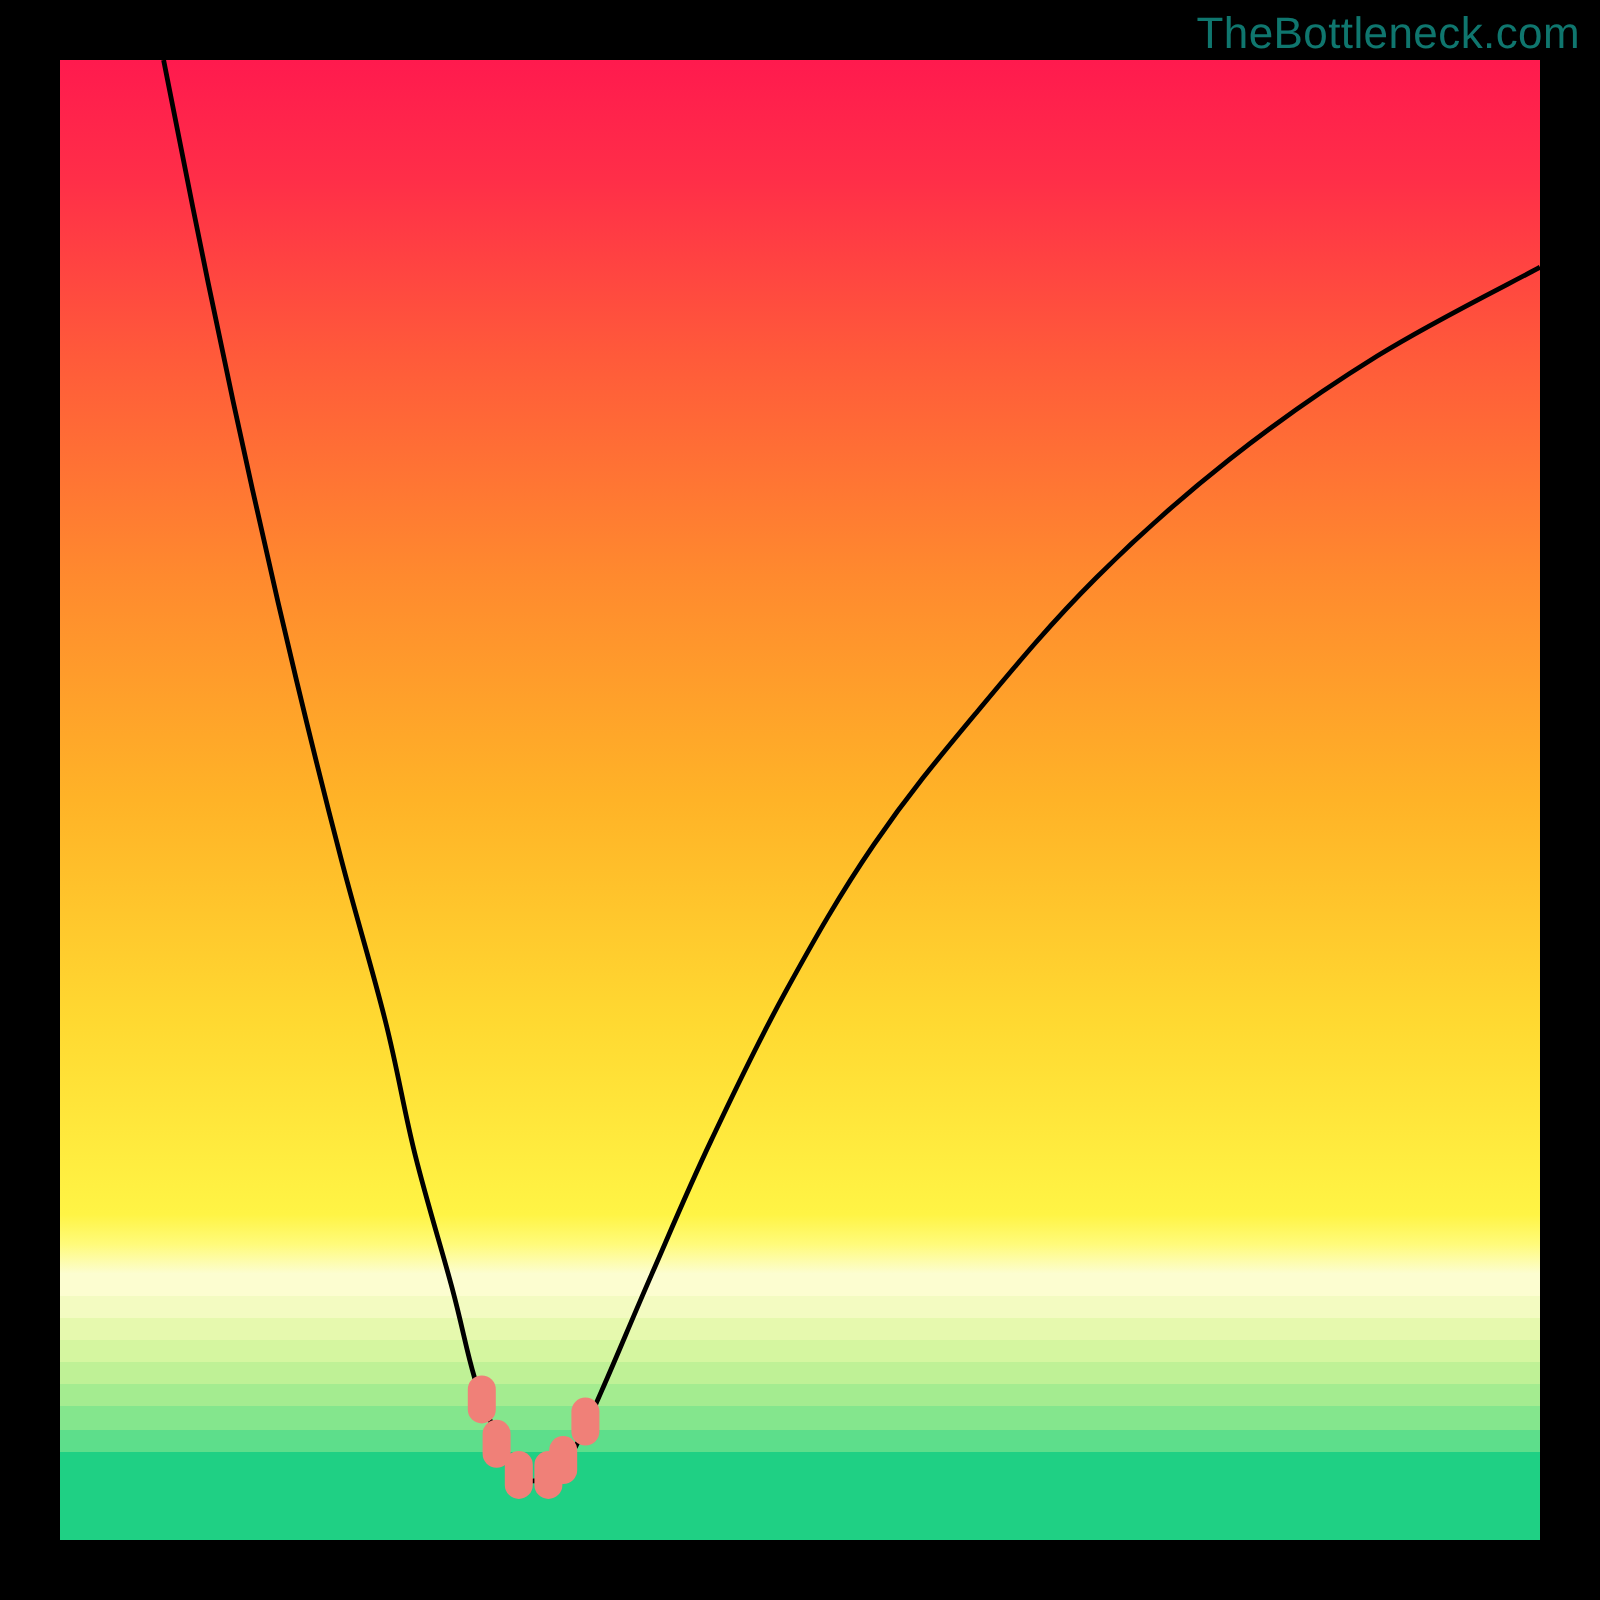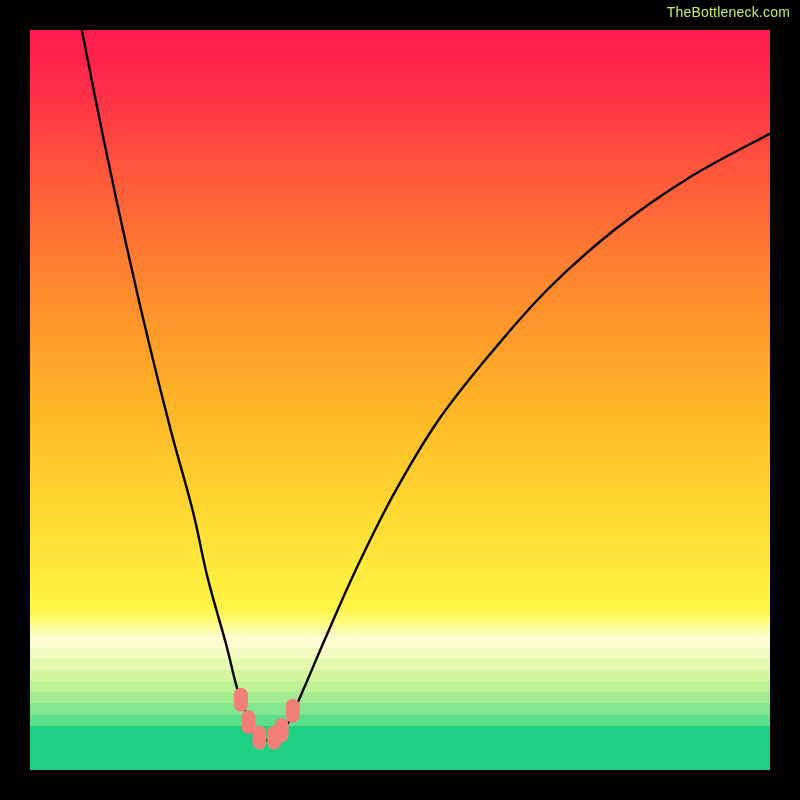--- a/index.html
+++ b/index.html
@@ -44,22 +44,22 @@
     position: absolute;
     left: 0;
     top: 0;
     width: 100%;
     height: 100%;
   }
   .watermark {
     position: absolute;
     top: 4px;
     right: 10px;
-    color: #bef264;
-    font-size: 14px;
+    color: #0f766e;
+    font-size: 22px;
     letter-spacing: 0.2px;
     font-weight: 400;
   }
 </style>
 </head>
 <body>
 
 <div class="frame">
   <div class="watermark">TheBottleneck.com</div>
   <div class="plot-area">

